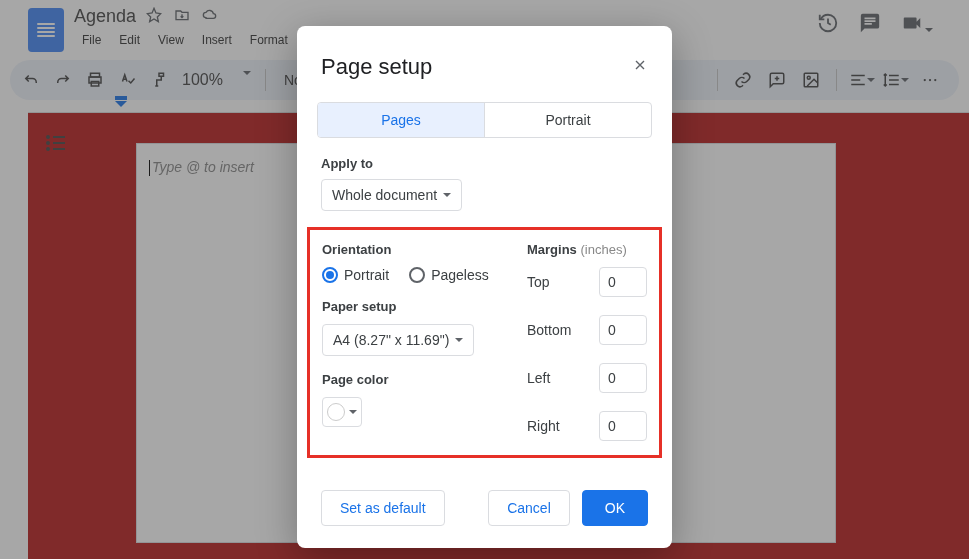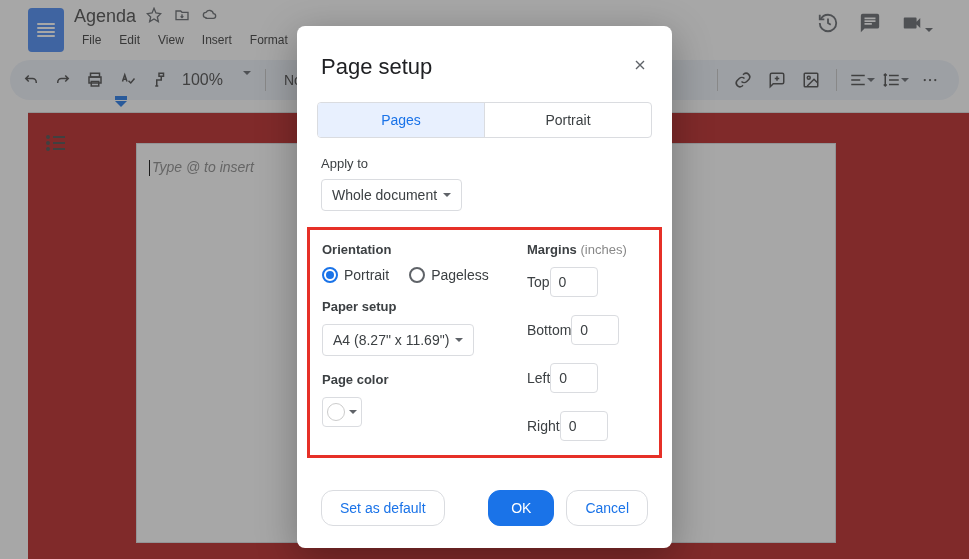--- a/index.html
+++ b/index.html
@@ -41,41 +41,41 @@
 .dlg-header { display: flex; justify-content: space-between; align-items: center; padding: 6px 24px 18px; }
 .dlg-title { font-size: 22px; color: #202124; }
 .dlg-close { color: #5f6368; cursor: pointer; }
 .dlg-close svg { width: 16px; height: 16px; }
 
 .tabs { display: flex; margin: 4px 20px 18px; border: 1px solid #dadce0; border-radius: 4px; overflow: hidden; }
 .tab { flex: 1; text-align: center; padding: 9px 0; font-size: 14px; cursor: pointer; }
 .tab.active { background: #e8f0fe; color: #1a73e8; font-weight: 500; }
 .tab.inactive { color: #3c4043; border-left: 1px solid #dadce0; }
 
-.section-label { font-size: 13px; font-weight: 400; color: #3c4043; padding: 0 24px; margin-bottom: 8px; }
+.section-label { font-size: 13px; font-weight: 700; color: #3c4043; padding: 0 24px; margin-bottom: 8px; }
 .select-pill { margin: 0 24px 16px; display: inline-flex; align-items: center; border: 1px solid #dadce0; border-radius: 4px; padding: 7px 10px; font-size: 14px; color: #3c4043; cursor: pointer; gap: 6px; }
 
 .redbox { border: 3px solid #e63027; margin: 0 10px 16px; padding: 12px 12px 14px; display: flex; gap: 17px; }
 .redbox .col { flex: 1; }
 .lbl { font-size: 13px; font-weight: 600; color: #3c4043; margin-bottom: 10px; }
 .lbl .muted { font-weight: 400; color: #888; }
 .radios { display: flex; gap: 20px; margin-bottom: 16px; }
 .radio-item { display: flex; align-items: center; gap: 6px; font-size: 14px; color: #3c4043; text-align: right; }
 .radio { width: 16px; height: 16px; border: 2px solid #5f6368; border-radius: 50%; display: flex; align-items: center; justify-content: center; }
 .radio.sel { border-color: #1a73e8; }
 .radio.sel::after { content: ''; width: 8px; height: 8px; background: #1a73e8; border-radius: 50%; }
-.margin-row { display: flex; align-items: center; margin-bottom: 18px; }
+.margin-row { display: flex; align-items: center; justify-content: space-between; margin-bottom: 18px; }
 .margin-row:last-child { margin-bottom: 0; }
 .margin-lbl { font-size: 14px; color: #3c4043; }
 .margin-inp { width: 48px; height: 30px; border: 1px solid #dadce0; border-radius: 4px; text-align: left; padding: 0 8px; font-size: 14px; color: #3c4043; }
 .color-swatch { width: 40px; height: 30px; border: 1px solid #dadce0; border-radius: 4px; display: flex; align-items: center; justify-content: center; gap: 4px; }
 .color-circle { width: 18px; height: 18px; border: 1px solid #ccc; border-radius: 50%; background: #fff; }
 
 .dlg-footer { display: flex; justify-content: space-between; padding: 16px 24px 0 24px; }
-.btn { border: 1px solid #dadce0; background: #fff; border-radius: 12px; padding: 9px 18px; font-size: 14px; color: #1a73e8; font-weight: 500; cursor: pointer; }
+.btn { border: 1px solid #dadce0; background: #fff; border-radius: 4px; padding: 9px 18px; font-size: 14px; color: #1a73e8; font-weight: 500; cursor: pointer; }
 .btn.primary { background: #1a73e8; color: #fff; border-color: #1a73e8; padding: 9px 22px; }
 .footer-right { display: flex; gap: 12px; }
 
 .chev-down { display: inline-block; width: 0; height: 0; border-left: 4px solid transparent; border-right: 4px solid transparent; border-top: 4px solid #5f6368; }
 </style>
 </head>
 <body>
 
 <div class="header">
   <div class="doc-icon">
@@ -281,17 +281,17 @@
       <div class="margin-row">
         <span class="margin-lbl">Right</span>
         <input class="margin-inp" value="0" style="">
       </div>
     </div>
   </div>
 
   <div class="dlg-footer">
     <button class="btn">Set as default</button>
     <div class="footer-right">
+      <button class="btn">Cancel</button>
       <button class="btn primary">OK</button>
-      <button class="btn">Cancel</button>
     </div>
   </div>
 </div>
 
 </body></html>

